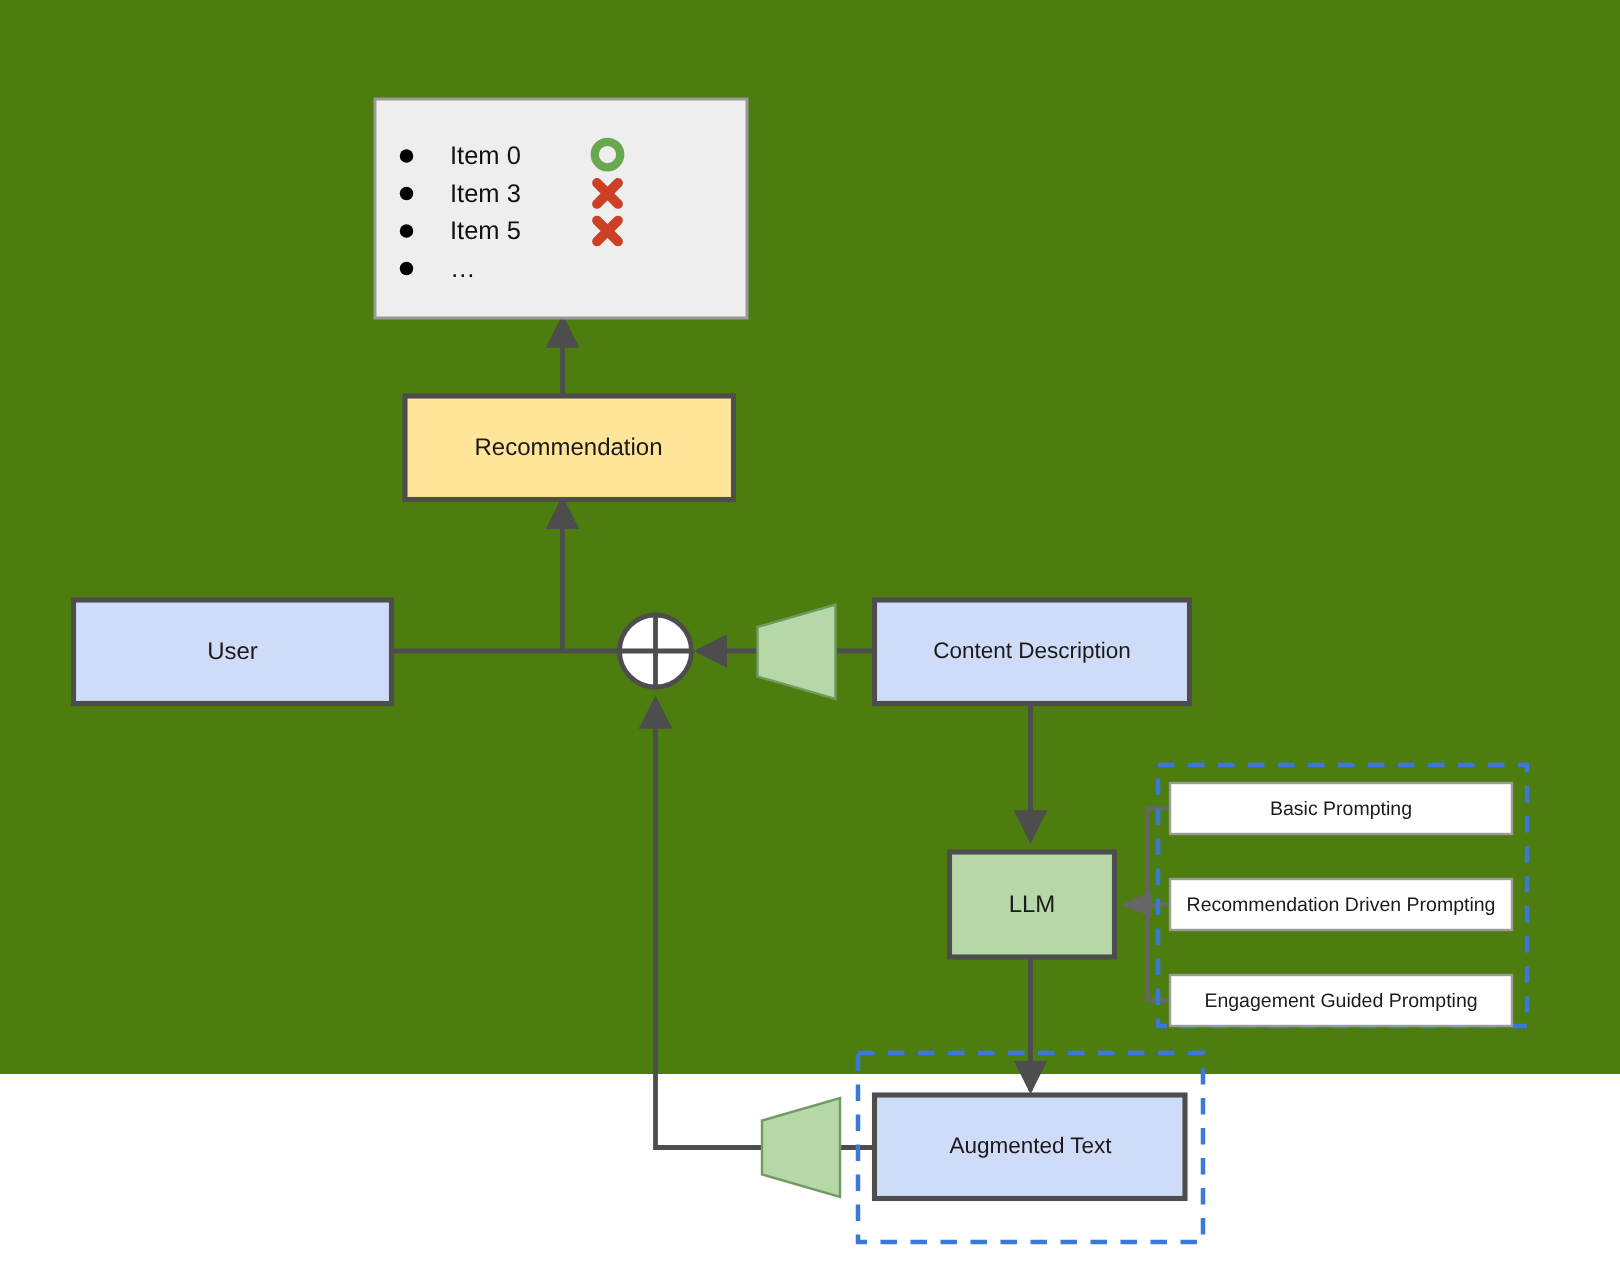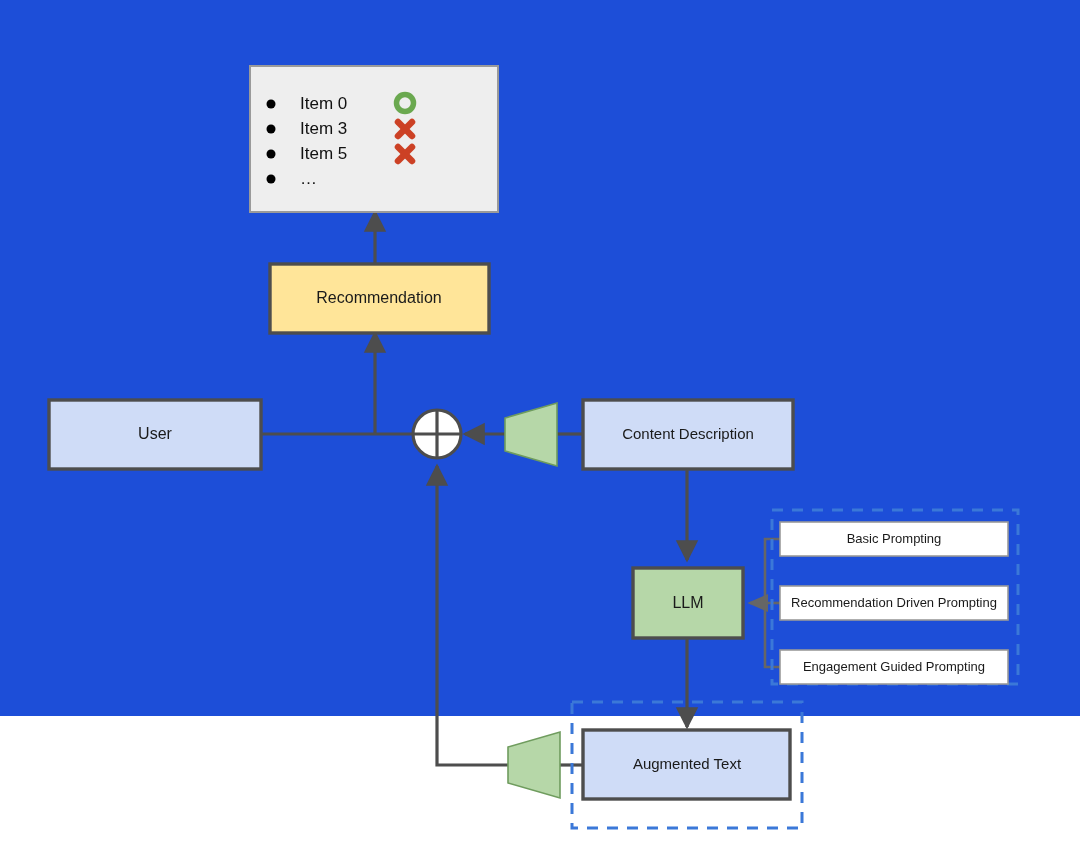--- a/index.html
+++ b/index.html
@@ -10,21 +10,21 @@
   body {
     width: 1080px;
     height: 844px;
     font-family: "Liberation Sans", sans-serif;
     overflow: hidden;
   }
   #diagram-root {
     position: relative;
     width: 1080px;
     height: 716px;
-    background: #1d4ed8;
+    background: #4d7c0f;
   }
   svg#diagram {
     display: block;
     width: 1080px;
     height: 844px;
   }
   .node-text {
     font-family: "Liberation Sans", sans-serif;
     fill: #1a1a1a;
     text-anchor: middle;

